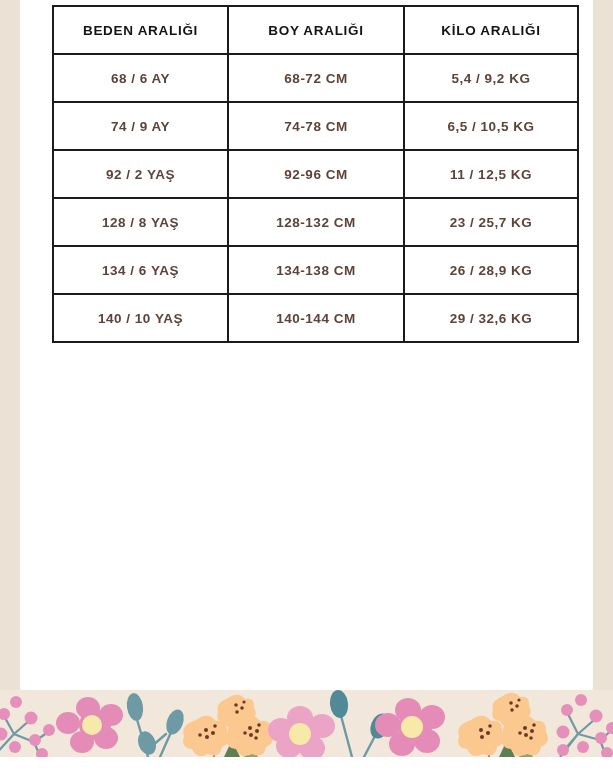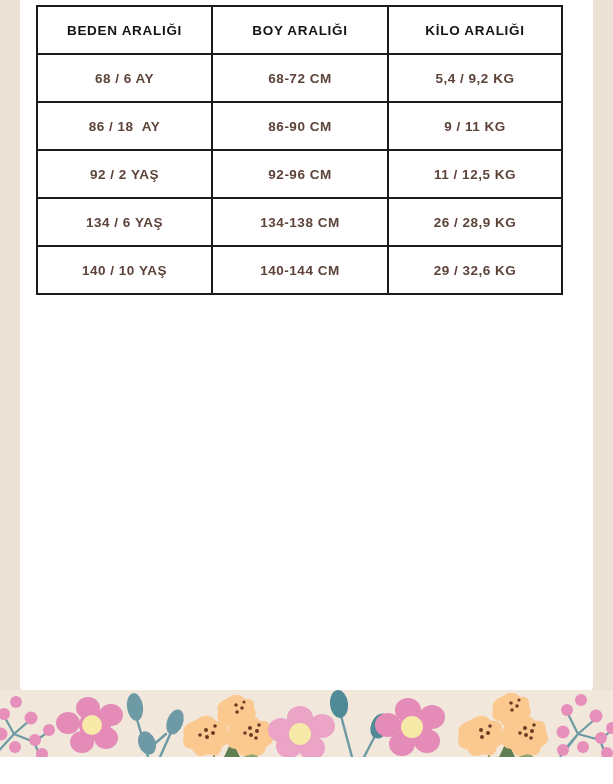--- a/index.html
+++ b/index.html
@@ -41,21 +41,21 @@
     top: -14px;
     width: 573px;
     height: 710px;
     background: #ffffff;
     border-radius: 10px;
   }
 
   
   #size-table {
     position: absolute;
-    left: 16px;
+    left: 32px;
     top: 19px;
     width: 525px;
     border-collapse: collapse;
     table-layout: fixed;
   }
 
   #size-table th,
   #size-table td {
     border: 2px solid #1b1b1b;
     height: 48px;
@@ -117,28 +117,33 @@
           <th>KİLO ARALIĞI</th>
         </tr>
       </thead>
       <tbody>
         <tr>
           <td>68 / 6 AY</td>
           <td>68-72 CM</td>
           <td>5,4 / 9,2 KG</td>
         </tr>
         <tr>
-          <td>86 / 18  AY</td>
-          <td>86-90 CM</td>
-          <td>9 / 11 KG</td>
+          <td>74 / 9 AY</td>
+          <td>74-78 CM</td>
+          <td>6,5 / 10,5 KG</td>
         </tr>
         <tr>
           <td>92 / 2 YAŞ</td>
           <td>92-96 CM</td>
           <td>11 / 12,5 KG</td>
+        </tr>
+        <tr>
+          <td>128 / 8 YAŞ</td>
+          <td>128-132 CM</td>
+          <td>23 / 25,7 KG</td>
         </tr>
         <tr>
           <td>134 / 6 YAŞ</td>
           <td>134-138 CM</td>
           <td>26 / 28,9 KG</td>
         </tr>
         <tr>
           <td>140 / 10 YAŞ</td>
           <td>140-144 CM</td>
           <td>29 / 32,6 KG</td>

